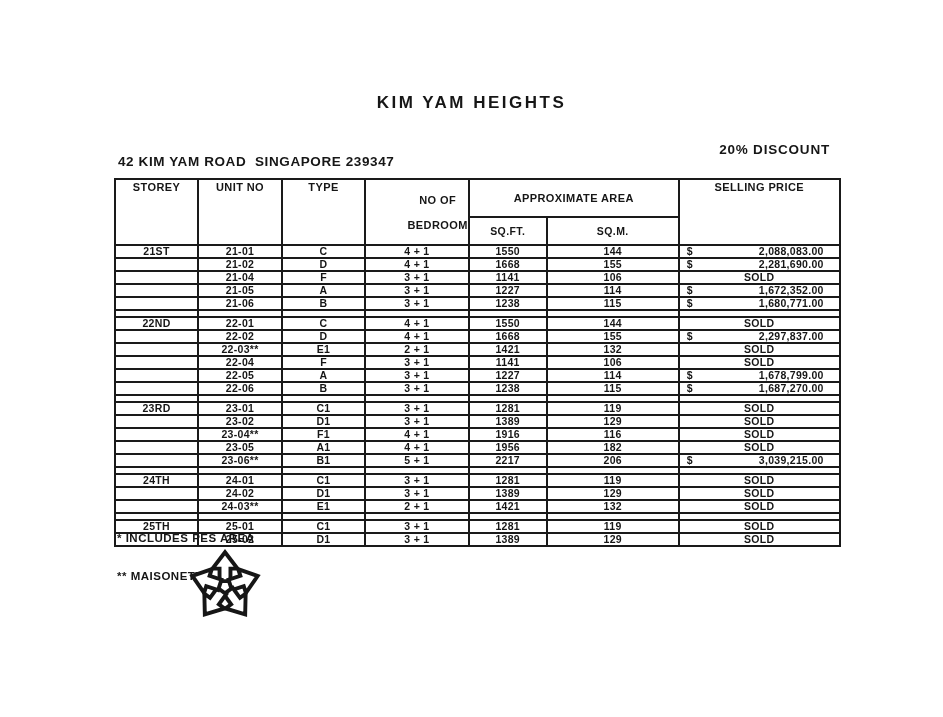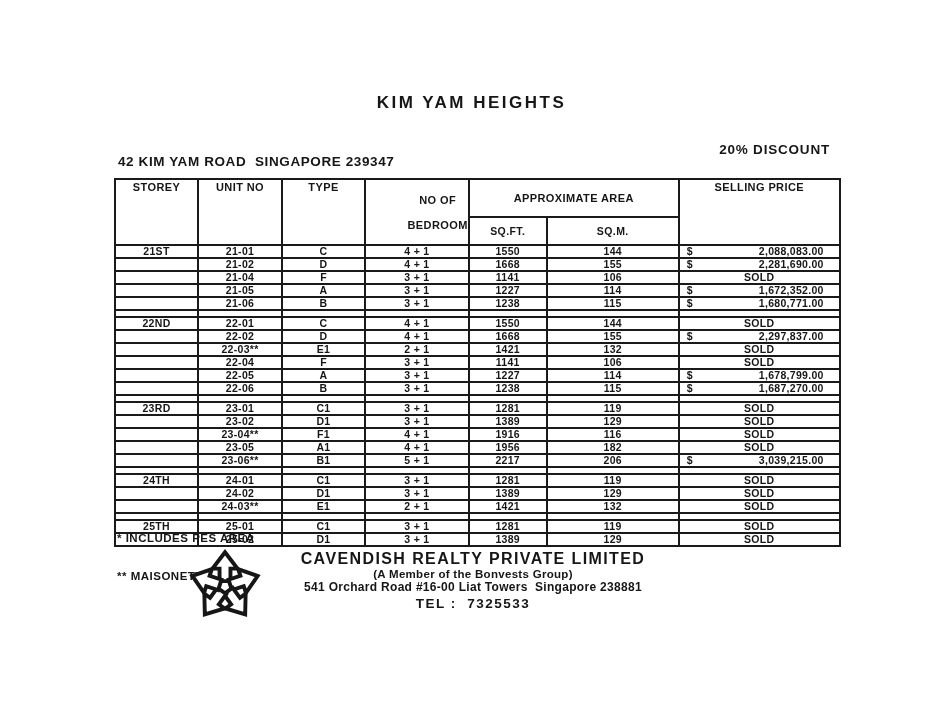--- a/index.html
+++ b/index.html
@@ -364,21 +364,15 @@
             <path d="M0,-44 L16,-23 L7,-23 L7,-7 L-7,-7 L-7,-23 L-16,-23 Z"></path>
           </g>
         <g transform="rotate(216)"> 
             <path d="M0,-44 L16,-23 L7,-23 L7,-7 L-7,-7 L-7,-23 L-16,-23 Z"></path>
           </g>
         <g transform="rotate(288)"> 
             <path d="M0,-44 L16,-23 L7,-23 L7,-7 L-7,-7 L-7,-23 L-16,-23 Z"></path>
           </g>
       </g>
     </svg>
-    <div class="company-text">
-      <div class="company-name">CAVENDISH REALTY PRIVATE LIMITED</div>
-      <div class="company-member">(A Member of the Bonvests Group)</div>
-      <div class="company-addr">541 Orchard Road #16-00 Liat Towers  Singapore 238881</div>
-      <div class="company-tel">TEL :  7325533</div>
-    </div>
   </div>
 
 </div>
 
 </body></html>

